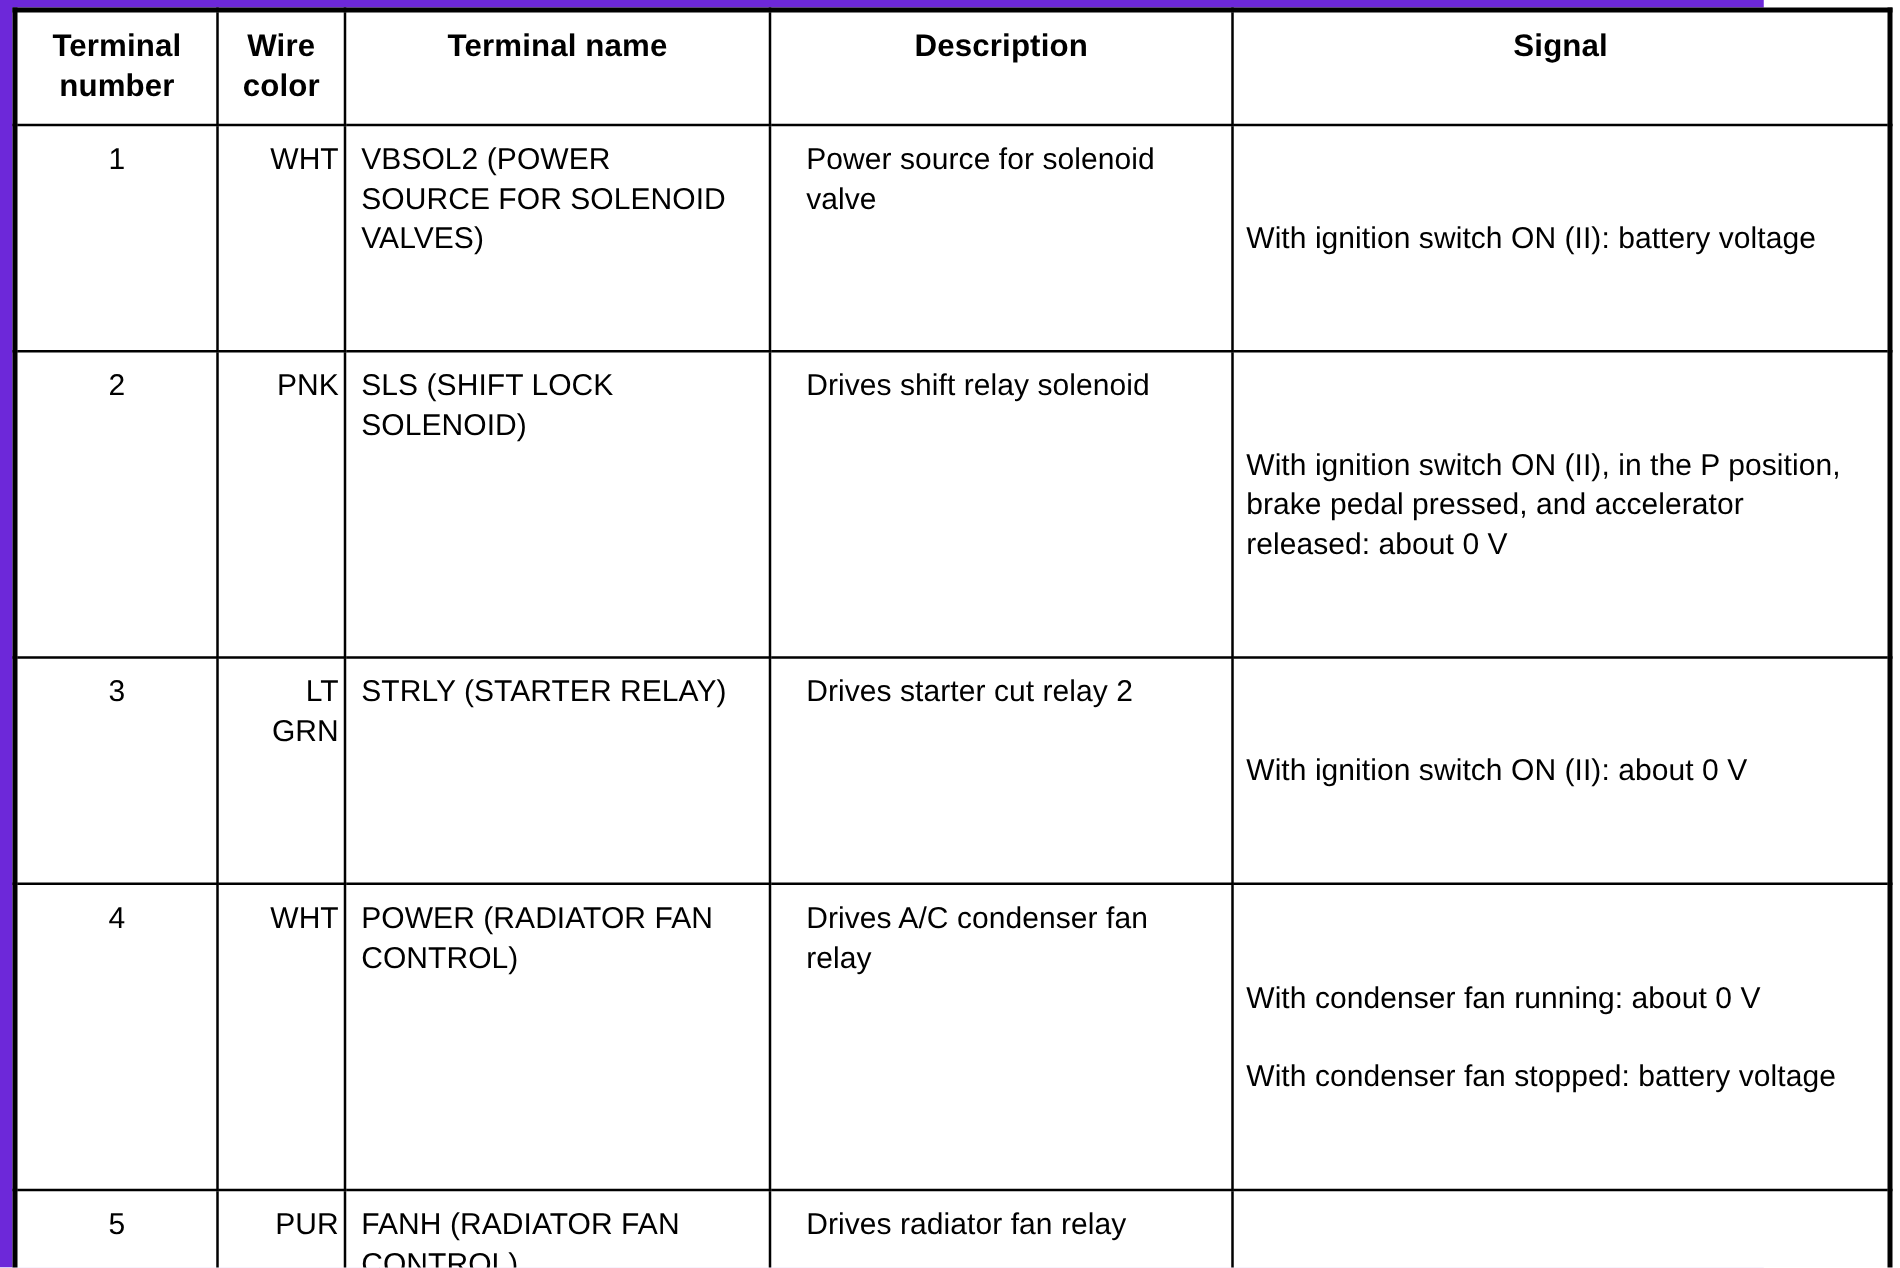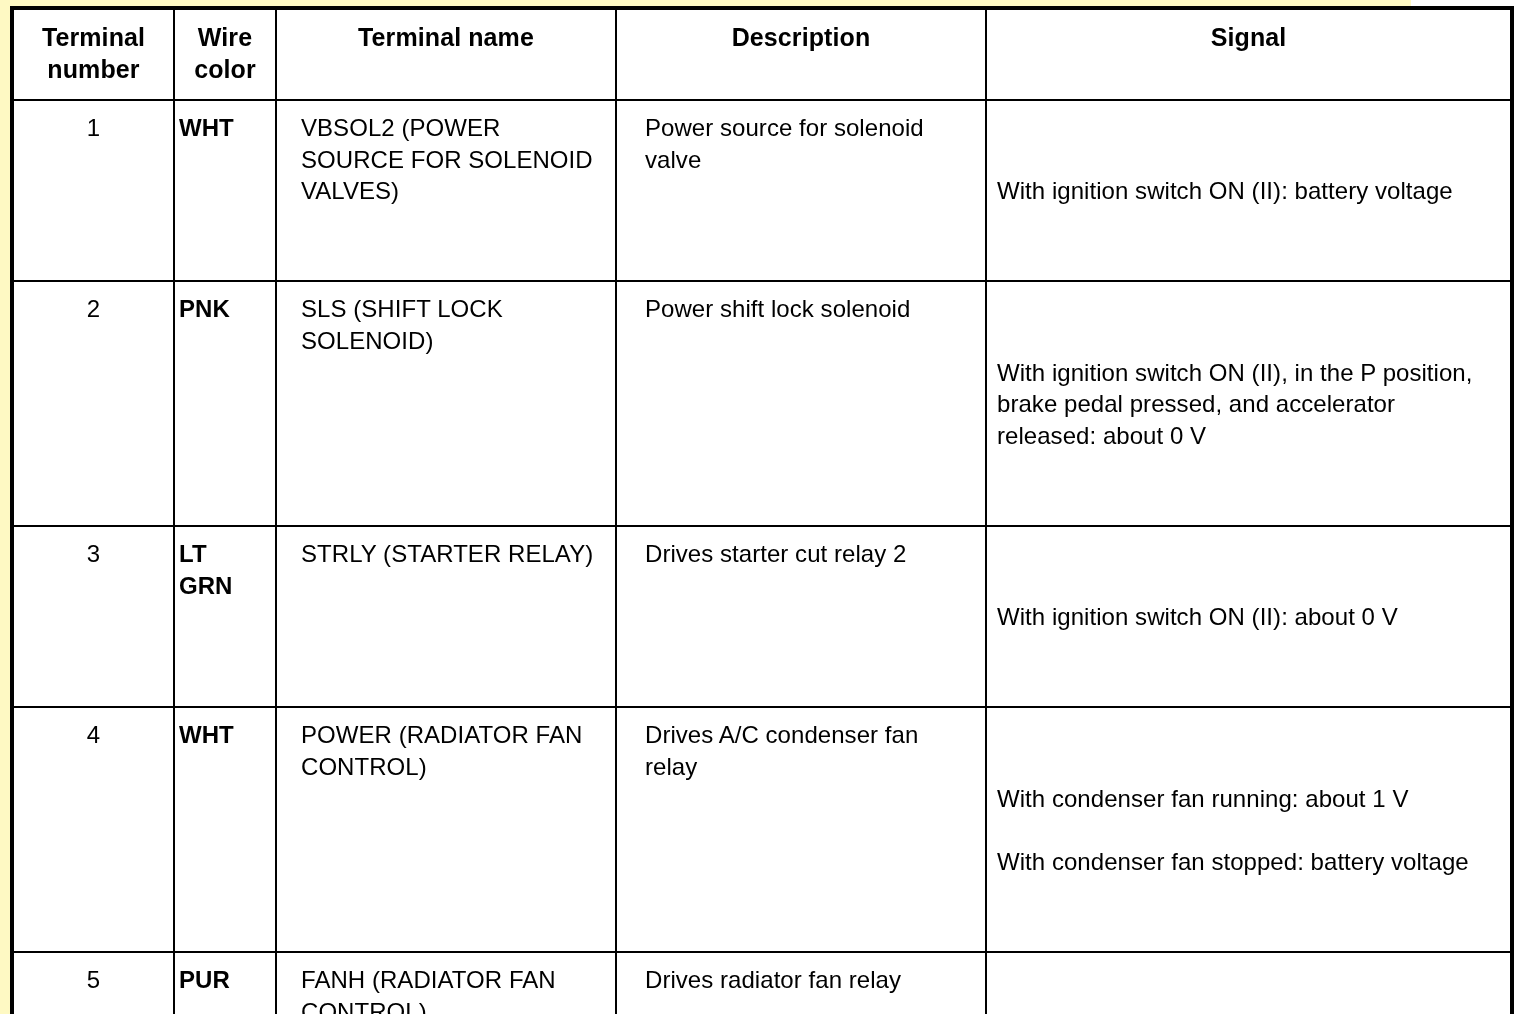--- a/index.html
+++ b/index.html
@@ -13,21 +13,21 @@
     height: 1014px;
     font-family: "Liberation Sans", sans-serif;
     color: #000000;
     overflow: hidden;
   }
 
   .sheet {
     position: relative;
     width: 1411px;
     height: 1014px;
-    background: #fef9c3;
+    background: #6d28d9;
     box-sizing: border-box;
     padding: 6px 8px 8px 10px;
   }
 
   table.terminal-table {
     width: 1500px;
     border-collapse: collapse;
     table-layout: fixed;
     border: 4px solid #000000;
     background: #ffffff;
@@ -66,33 +66,32 @@
     padding: 11px 10px 10px 10px;
     letter-spacing: 0.05px;
   }
 
   td.cell-termnum {
     text-align: center;
     padding-left: 4px;
     padding-right: 4px;
   }
   td.cell-wire {
-    text-align: left;
+    text-align: right;
     padding-left: 4px;
     padding-right: 4px;
     white-space: pre-line;
-    font-weight: bold;
   }
   td.cell-name,
   td.cell-desc,
   td.cell-signal {
     text-align: left;
     white-space: pre-line;
   }
-  td.cell-name { padding-left: 24px; }
+  td.cell-name { padding-left: 12px; }
   td.cell-desc { padding-left: 28px; }
   td.cell-signal { padding-left: 10px; }
 
   .signal-stack { display: block; }
   .signal-line {
     display: block;
     white-space: pre-line;
   }
   .signal-line + .signal-line { }
 
@@ -151,21 +150,21 @@
             <span class="signal-line">With ignition switch ON (II): battery voltage</span>
           </span>
         </td>
       </tr>
 
       <tr class="row-h2">
         <td class="cell-termnum">2</td>
         <td class="cell-wire">PNK</td>
         <td class="cell-name">SLS (SHIFT LOCK
 SOLENOID)</td>
-        <td class="cell-desc">Power shift lock solenoid</td>
+        <td class="cell-desc">Drives shift relay solenoid</td>
         <td class="cell-signal">
           <span class="signal-stack">
             <span class="signal-line">With ignition switch ON (II), in the P position,
 brake pedal pressed, and accelerator
 released: about 0 V</span>
           </span>
         </td>
       </tr>
 
       <tr class="row-h3">
@@ -182,21 +181,21 @@
       </tr>
 
       <tr class="row-h4">
         <td class="cell-termnum">4</td>
         <td class="cell-wire">WHT</td>
         <td class="cell-name">POWER (RADIATOR FAN
 CONTROL)</td>
         <td class="cell-desc">Drives A/C condenser fan relay</td>
         <td class="cell-signal">
           <span class="signal-stack">
-            <span class="signal-line">With condenser fan running: about 1 V</span>
+            <span class="signal-line">With condenser fan running: about 0 V</span>
             <span class="signal-line">With condenser fan stopped: battery voltage</span>
           </span>
         </td>
       </tr>
 
       <tr class="row-h5">
         <td class="cell-termnum">5</td>
         <td class="cell-wire">PUR</td>
         <td class="cell-name">FANH (RADIATOR FAN
 CONTROL)</td>

